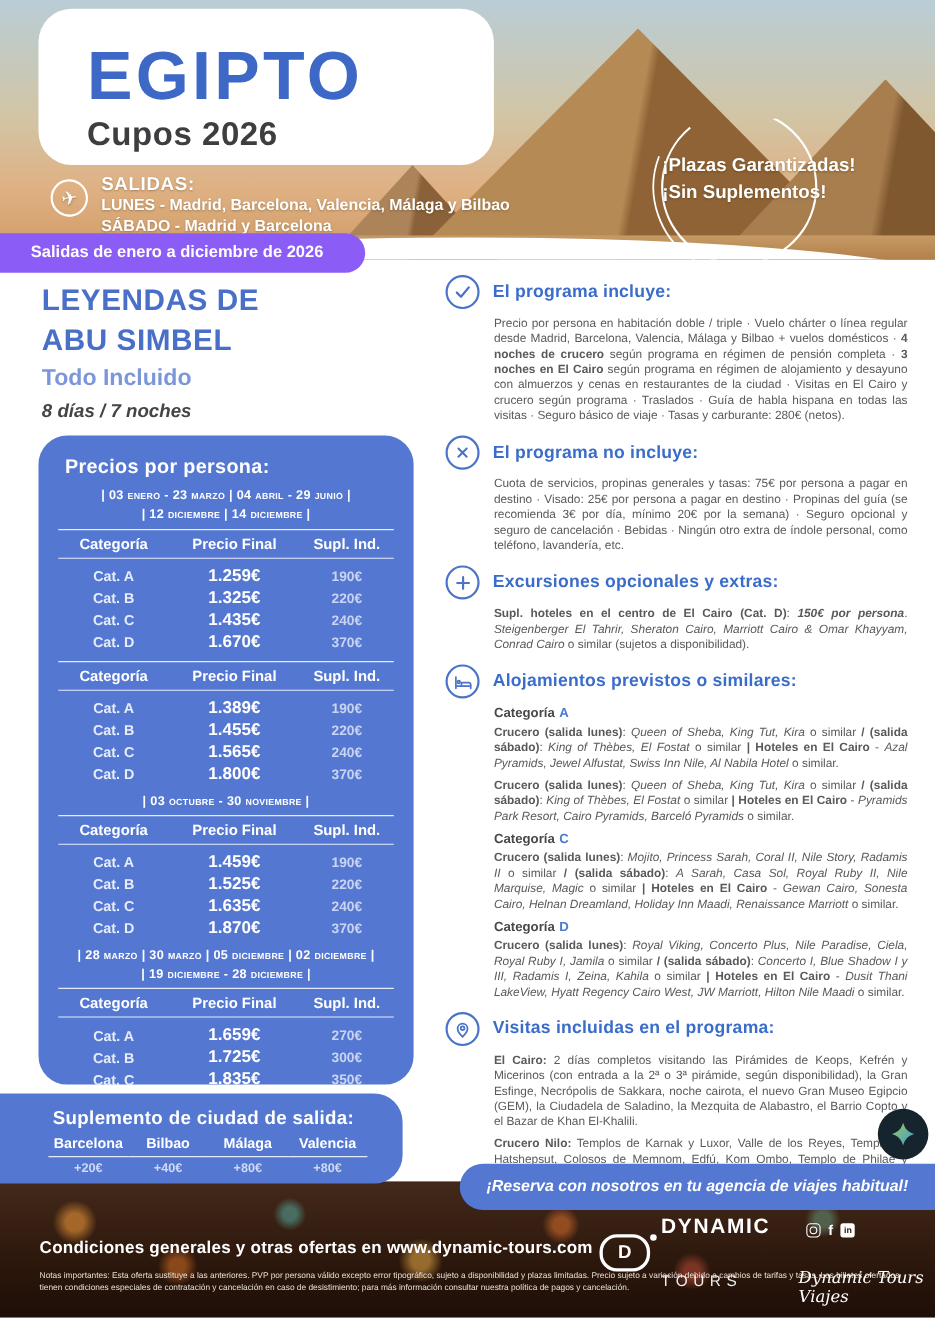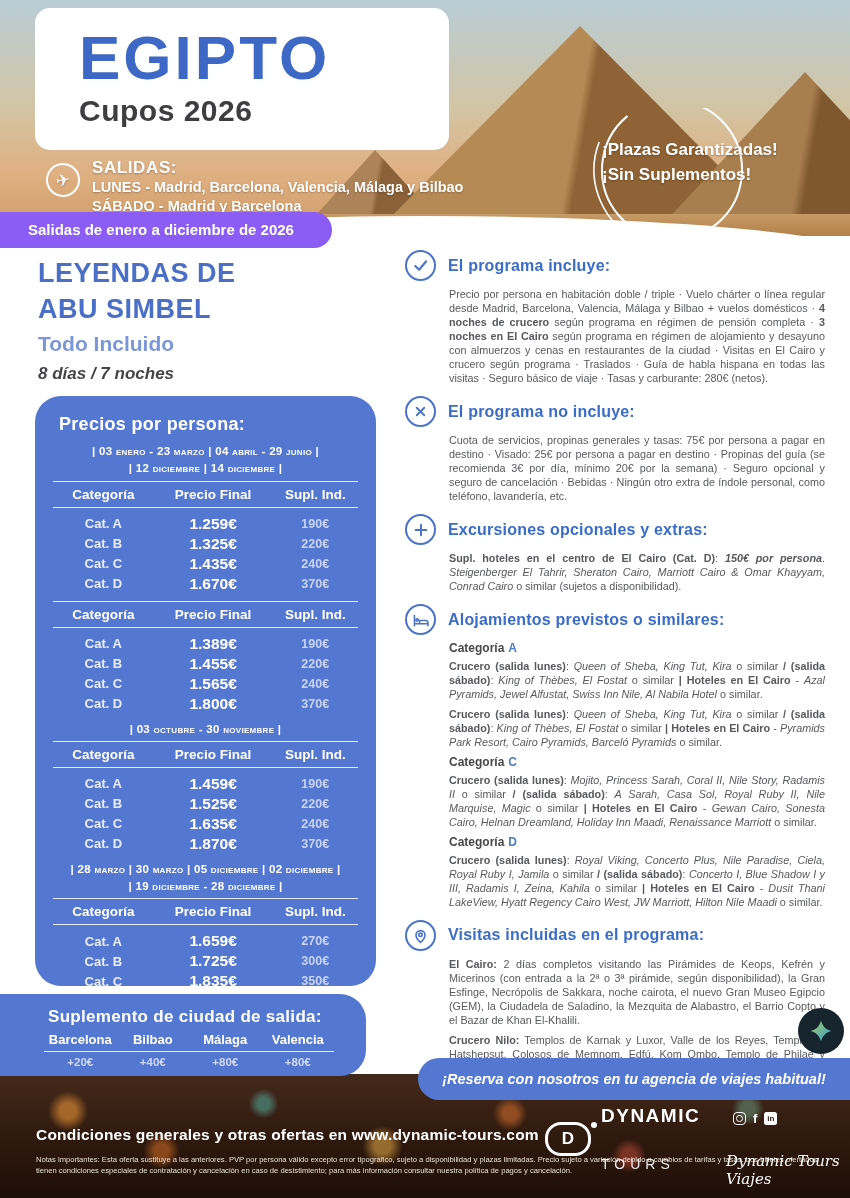--- a/index.html
+++ b/index.html
@@ -13,21 +13,21 @@
   
   .hero { position:absolute; left:0; top:0; width:850px; height:236px; overflow:hidden; z-index:1; }
   .sky  { position:absolute; inset:0; background:linear-gradient(180deg,#b9cdd6 0%,#d2c5a5 45%,#dfb184 72%,#cf9a62 100%); }
   .pyr  { position:absolute; clip-path:polygon(50% 0,100% 100%,0 100%); }
   .pyr1 { left:370px; top:26px; width:420px; height:212px; background:linear-gradient(100deg,#b68a55 0 49%,#8f6335 51%); }
   .pyr2 { left:650px; top:72px; width:310px; height:166px; background:linear-gradient(100deg,#a87e4e 0 49%,#7f5830 52%); }
   .pyr3 { left:295px; top:150px; width:160px; height:88px; background:linear-gradient(100deg,#ad835a 0 49%,#8a6138 52%); }
   .ground { position:absolute; left:0; bottom:0; width:100%; height:22px; background:linear-gradient(180deg,#c69a66,#b3804a); }
   .hero-wave { position:absolute; left:-40px; right:-40px; bottom:-28px; height:48px; background:#fff; border-radius:50% 50% 0 0 / 100% 100% 0 0; }
 
-  .hero-card { position:absolute; left:35px; top:8px; width:414px; height:142px; background:#fff; border-radius:15px; padding:20px 0 0 44px; }
+  .hero-card { position:absolute; left:35px; top:8px; width:414px; height:142px; background:#fff; border-radius:30px; padding:32px 0 0 44px; }
   .egipto { font-size:62px; font-weight:800; color:#3d68c5; letter-spacing:3px; line-height:0.98; }
   .cupos  { font-size:30px; font-weight:800; color:#3e3e40; margin-top:5px; letter-spacing:0.5px; }
 
   .salidas { position:absolute; left:46px; top:158px; display:flex; gap:12px; color:#fff; text-shadow:0 1px 2px rgba(60,40,10,0.35); }
   .plane-circle { width:34px; height:34px; border:2.2px solid #fff; border-radius:50%; flex:none; display:flex; align-items:center; justify-content:center; font-size:17px; margin-top:5px; transform:rotate(-10deg); }
   .salidas-label { font-size:17px; font-weight:800; letter-spacing:0.6px; }
   .salidas-line  { font-size:14.5px; font-weight:700; line-height:1.3; }
 
   .badge { position:absolute; right:18px; top:108px; width:268px; height:132px; color:#fff; }
   .badge svg { position:absolute; inset:0; }

